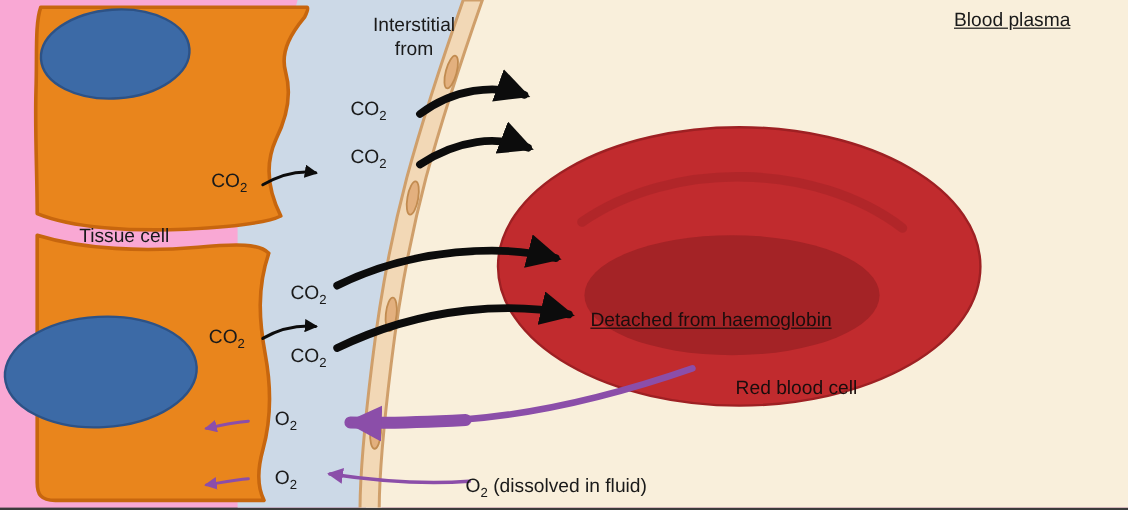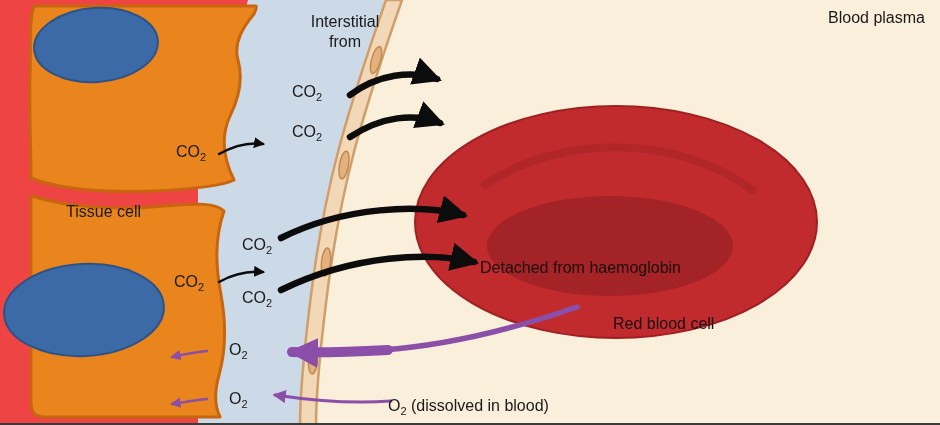--- a/index.html
+++ b/index.html
@@ -1,19 +1,19 @@
 <!DOCTYPE html>
 <html><head>
 <meta charset="utf-8">
 <style>
   html,body{margin:0;padding:0;background:#ffffff;}
   #stage{
     position:relative;
     width:940px;height:425px;
-    background:#ef4444;
+    background:#f9a8d4;
     overflow:hidden;
     box-sizing:border-box;
     border-bottom:2px solid #3b3b3b;
     font-family:"Liberation Sans",sans-serif;
   }
   #stage svg{position:absolute;left:0;top:0;}
   .lbl{
     position:absolute;
     font:16px/1.25 "Liberation Sans",sans-serif;
     color:#1a1a1a;
@@ -82,51 +82,51 @@
     <path d="M391,401 C352,404 315,401 275,395" fill="none" stroke="#8b4ea9" stroke-width="3" stroke-linecap="round" marker-end="url(#m-purple)"></path>
     <path d="M207,351 C196,352 185,354 172,357" fill="none" stroke="#8b4ea9" stroke-width="2.4" stroke-linecap="round" marker-end="url(#m-purple)"></path>
     <path d="M207,399 C196,400 185,402 172,404" fill="none" stroke="#8b4ea9" stroke-width="2.4" stroke-linecap="round" marker-end="url(#m-purple)"></path>
   </svg>
 
   <div class="lbl center" style="left:295px;top:12px;width:100px;">
     <span style="display:block">Interstitial</span>
     <span style="display:block">from</span>
   </div>
 
-  <div class="lbl" style="left:795px;top:8px;width:130px;text-align:right;">Blood plasma</div>
+  <div class="lbl" style="left:795px;top:8px;width:130px;text-align:left;text-decoration:underline;">Blood plasma</div>
 
-  <div class="lbl" style="left:66px;top:202px;text-align:center;">Tissue cell</div>
+  <div class="lbl" style="left:66px;top:188px;text-align:center;">Tissue cell</div>
 
   <div class="lbl" style="left:292px;top:82px;">
     <span>CO</span><sub>2</sub>
   </div>
   <div class="lbl" style="left:292px;top:122px;">
     <span>CO</span><sub>2</sub>
   </div>
   <div class="lbl" style="left:176px;top:142px;">
     <span>CO</span><sub>2</sub>
   </div>
   <div class="lbl" style="left:242px;top:235px;">
     <span>CO</span><sub>2</sub>
   </div>
   <div class="lbl" style="left:174px;top:272px;">
     <span>CO</span><sub>2</sub>
   </div>
   <div class="lbl" style="left:242px;top:288px;">
     <span>CO</span><sub>2</sub>
   </div>
 
-  <div class="lbl on-red" style="left:480px;top:258px;">Detached from haemoglobin</div>
+  <div class="lbl on-red" style="left:492px;top:258px;text-decoration:underline;">Detached from haemoglobin</div>
 
   <div class="lbl on-red" style="left:567px;top:314px;margin-left:46px;">Red blood cell</div>
 
   <div class="lbl" style="left:229px;top:340px;">
     <span>O</span><sub>2</sub>
   </div>
   <div class="lbl" style="left:229px;top:389px;">
     <span>O</span><sub>2</sub>
   </div>
 
   <div class="lbl" style="left:388px;top:396px;">
-    <span>O</span><sub>2</sub><span> (dissolved in blood)</span>
+    <span>O</span><sub>2</sub><span> (dissolved in fluid)</span>
   </div>
 
 </div>
 
 </body></html>

